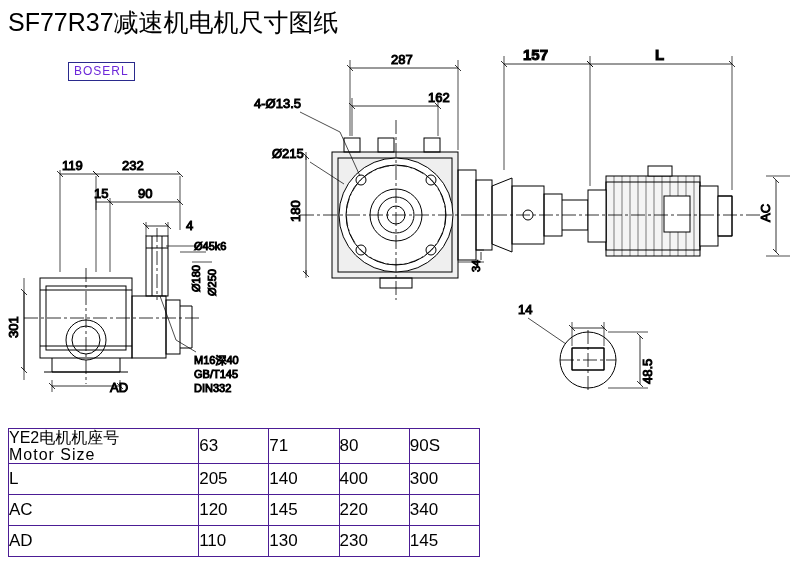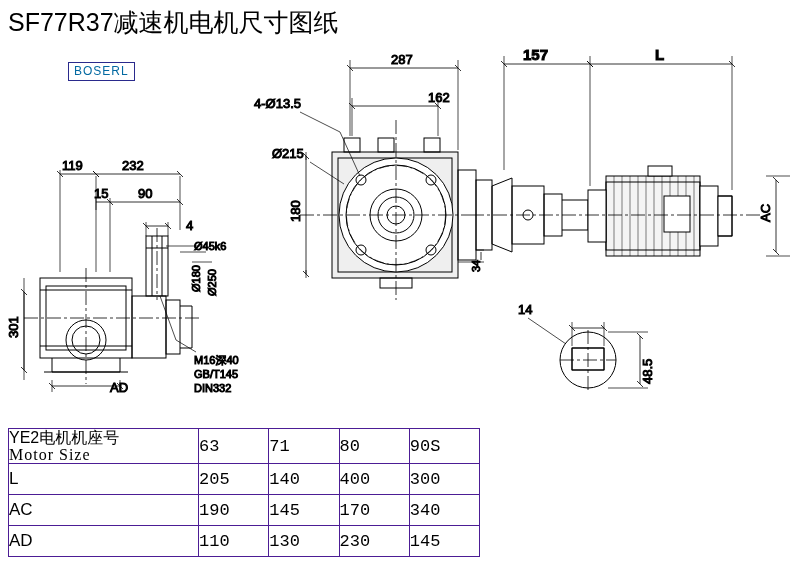--- a/index.html
+++ b/index.html
@@ -12,21 +12,21 @@
     overflow:hidden;
   }
   .title{
     position:absolute;left:8px;top:6px;
     font-size:25px;font-weight:normal;letter-spacing:0px;
     font-family:"Liberation Sans", sans-serif;
   }
   .logo{
     position:absolute;left:68px;top:62px;
     border:1px solid #2a2a8c;
-    color:#0369a1;
+    color:#6d28d9;
     font-size:12px;
     padding:1px 5px 2px 5px;
     letter-spacing:1px;
     font-family:"Liberation Sans", sans-serif;
   }
   svg.diagram{position:absolute;left:0;top:0;}
   .dimtxt{font-family:"Liberation Sans", sans-serif;font-size:13px;fill:#000;}
   .dimtxt-s{font-family:"Liberation Sans", sans-serif;font-size:11px;fill:#000;}
   .dimtxt-b{font-family:"Liberation Sans", sans-serif;font-size:15px;fill:#000;font-weight:bold;}
   .tbl{
@@ -36,23 +36,23 @@
   }
   .tbl td{
     border:1px solid #4c1d95;
     text-align:left;
     font-size:17px;
     font-family:"Liberation Sans", sans-serif;
     height:30px;
     padding:0;
   }
   .tbl td.firstcol{width:192px;}
-  .tbl td.datacol{width:70px;font-family:Liberation Mono, monospace;}
+  .tbl td.datacol{width:70px;}
   .hdr-cn{font-size:16px;line-height:17px;display:block;}
-  .hdr-en{font-size:16px;line-height:17px;display:block;letter-spacing:1px;font-family:Liberation Serif, serif;}
+  .hdr-en{font-size:16px;line-height:17px;display:block;letter-spacing:1px;font-family:Liberation Sans, sans-serif;}
 </style>
 </head>
 <body>
 
 <div class="title">SF77R37减速机电机尺寸图纸</div>
 <div class="logo">BOSERL</div>
 
 <svg class="diagram" width="800" height="571">
   <g stroke="#000" fill="none" stroke-width="1">
 
@@ -260,23 +260,23 @@
     </tr>
     <tr>
       <td class="firstcol">L</td>
       <td class="datacol">205</td>
       <td class="datacol">140</td>
       <td class="datacol">400</td>
       <td class="datacol">300</td>
     </tr>
     <tr>
       <td class="firstcol">AC</td>
-      <td class="datacol">190</td>
+      <td class="datacol">120</td>
       <td class="datacol">145</td>
-      <td class="datacol">170</td>
+      <td class="datacol">220</td>
       <td class="datacol">340</td>
     </tr>
     <tr>
       <td class="firstcol">AD</td>
       <td class="datacol">110</td>
       <td class="datacol">130</td>
       <td class="datacol">230</td>
       <td class="datacol">145</td>
     </tr>
   </tbody>

